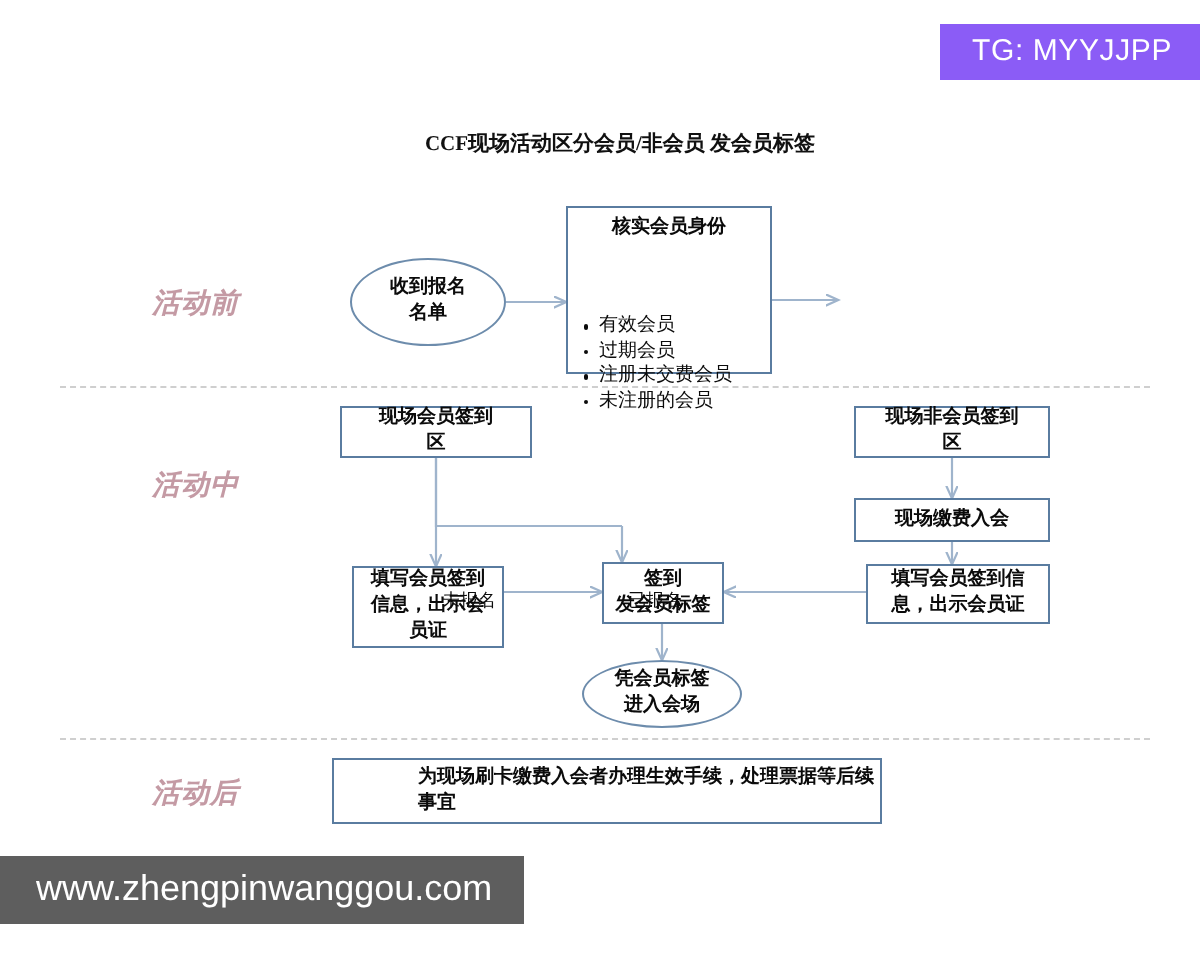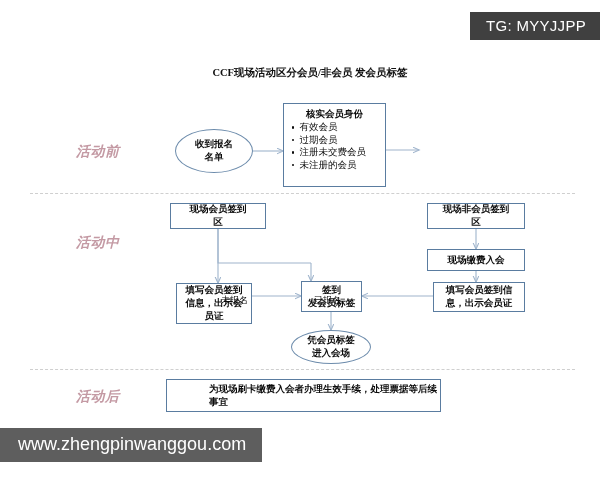--- a/index.html
+++ b/index.html
@@ -19,21 +19,21 @@
     left: 0; top: 0;
     width: 600px;
     height: 480px;
   }
 
   
   .tag-band {
     position: absolute;
     right: 0;
     top: 12px;
-    background: #404040;
+    background: #8b5cf6;
     color: #ffffff;
     font-family: "Liberation Sans", sans-serif;
     font-size: 15px;
     letter-spacing: 0.3px;
     padding: 5px 14px 6px 16px;
     white-space: nowrap;
   }
   .site-band {
     position: absolute;
     left: 0;
@@ -85,20 +85,21 @@
     background: #ffffff;
     color: #0b0b0b;
     font-size: 9.5px;
     line-height: 13px;
     display: flex;
     flex-direction: column;
     justify-content: center;
     align-items: center;
     text-align: center;
     padding: 2px 3px;
+    gap: 36px;
   }
   .node.oval {
     border-radius: 50%;
     border-color: #6d8cac;
   }
   .node-title {
     font-weight: bold;
     white-space: pre-line;
   }
   .bullets {

